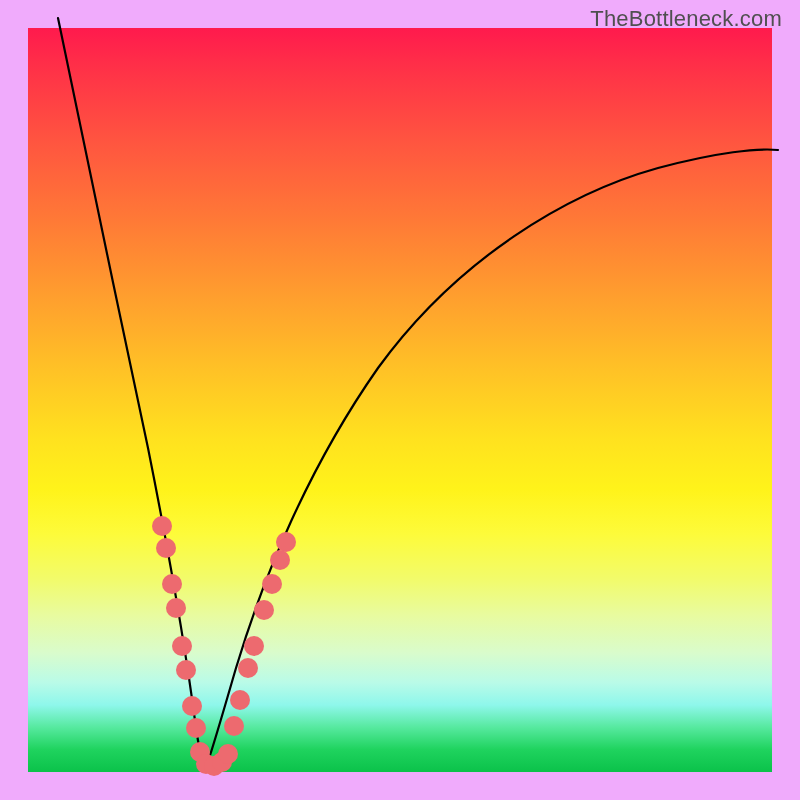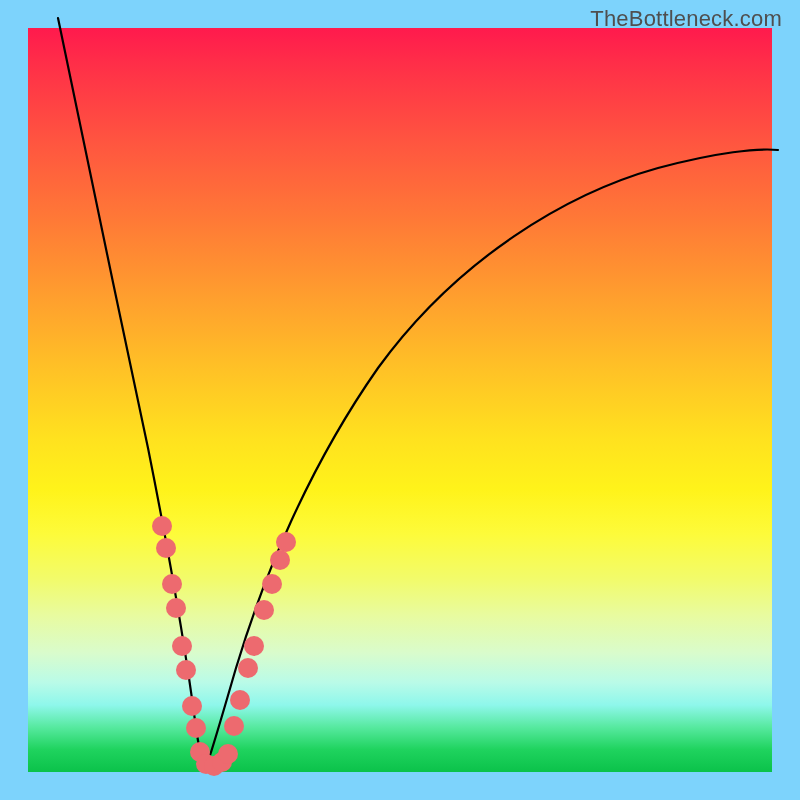--- a/index.html
+++ b/index.html
@@ -8,21 +8,21 @@
     width: 800px;
     height: 800px;
     overflow: hidden;
     background: #000;
     font-family: Arial, Helvetica, sans-serif;
   }
   .frame {
     position: absolute;
     left: 0; top: 0;
     width: 800px; height: 800px;
-    background: #7dd3fc;
+    background: #f0abfc;
   }
   .plot-area {
     position: absolute;
     left: 28px;
     top: 28px;
     width: 744px;
     height: 744px;
     
     background: linear-gradient(to bottom,
       #ff1a4d 0%,

